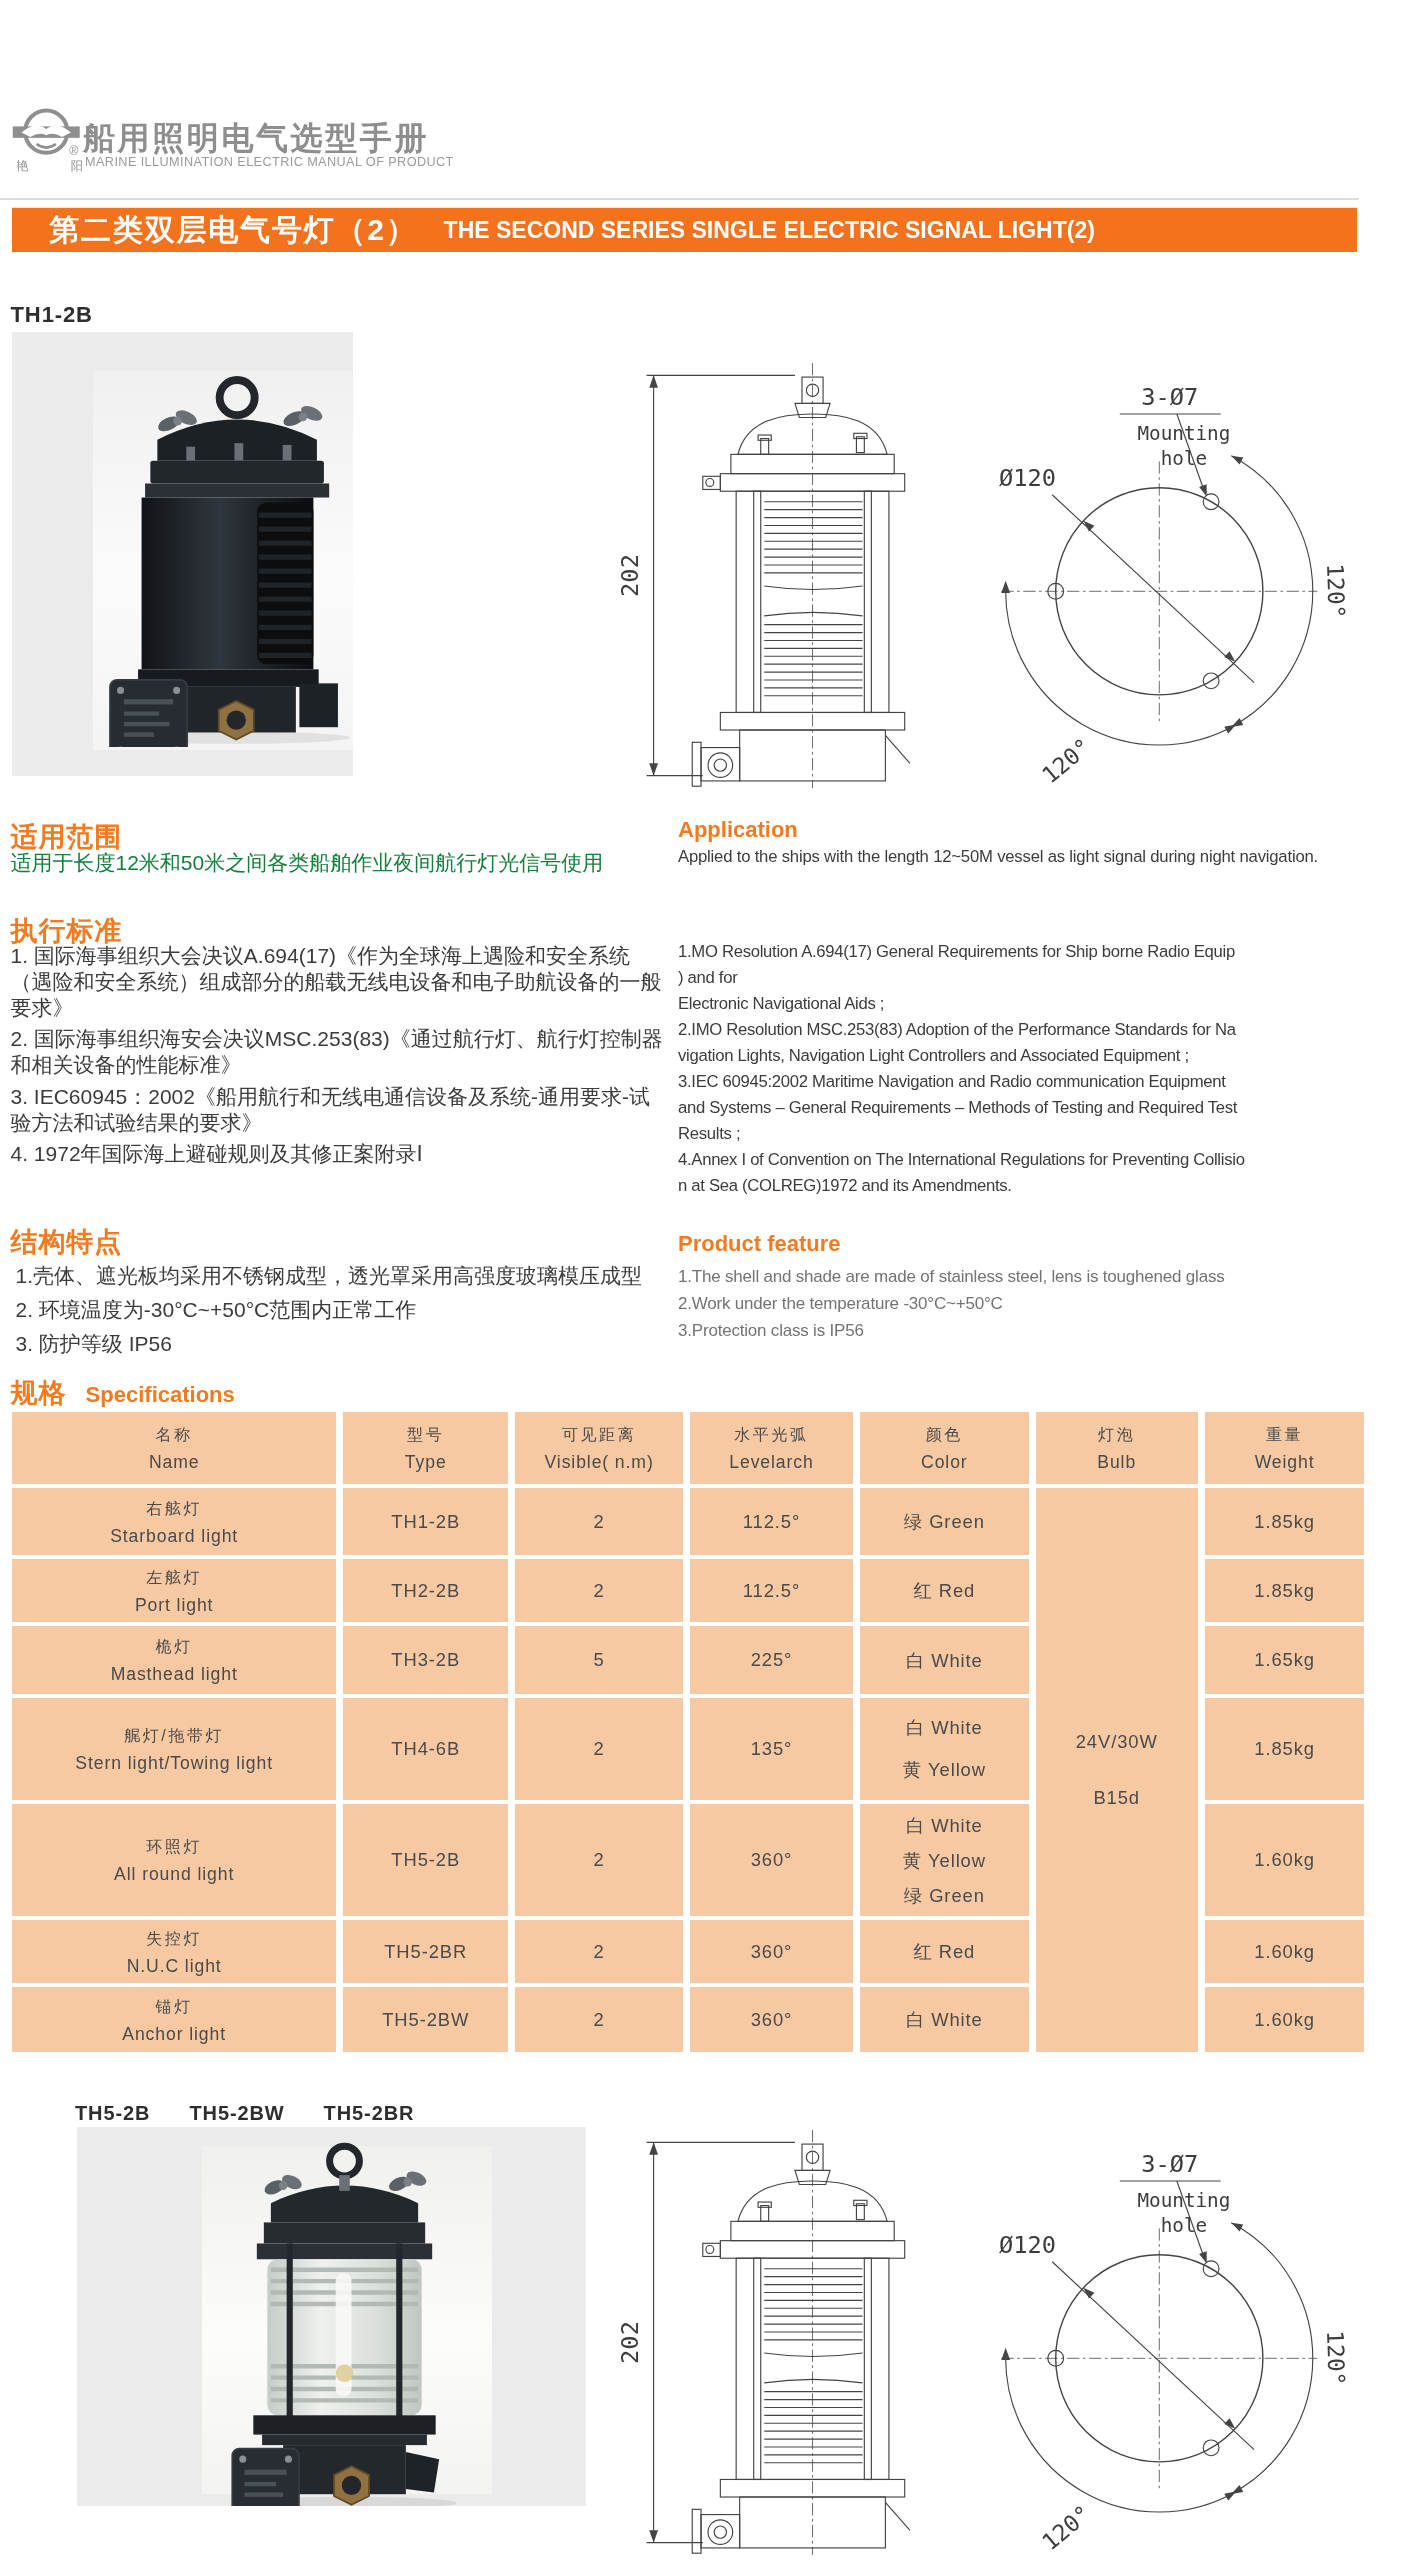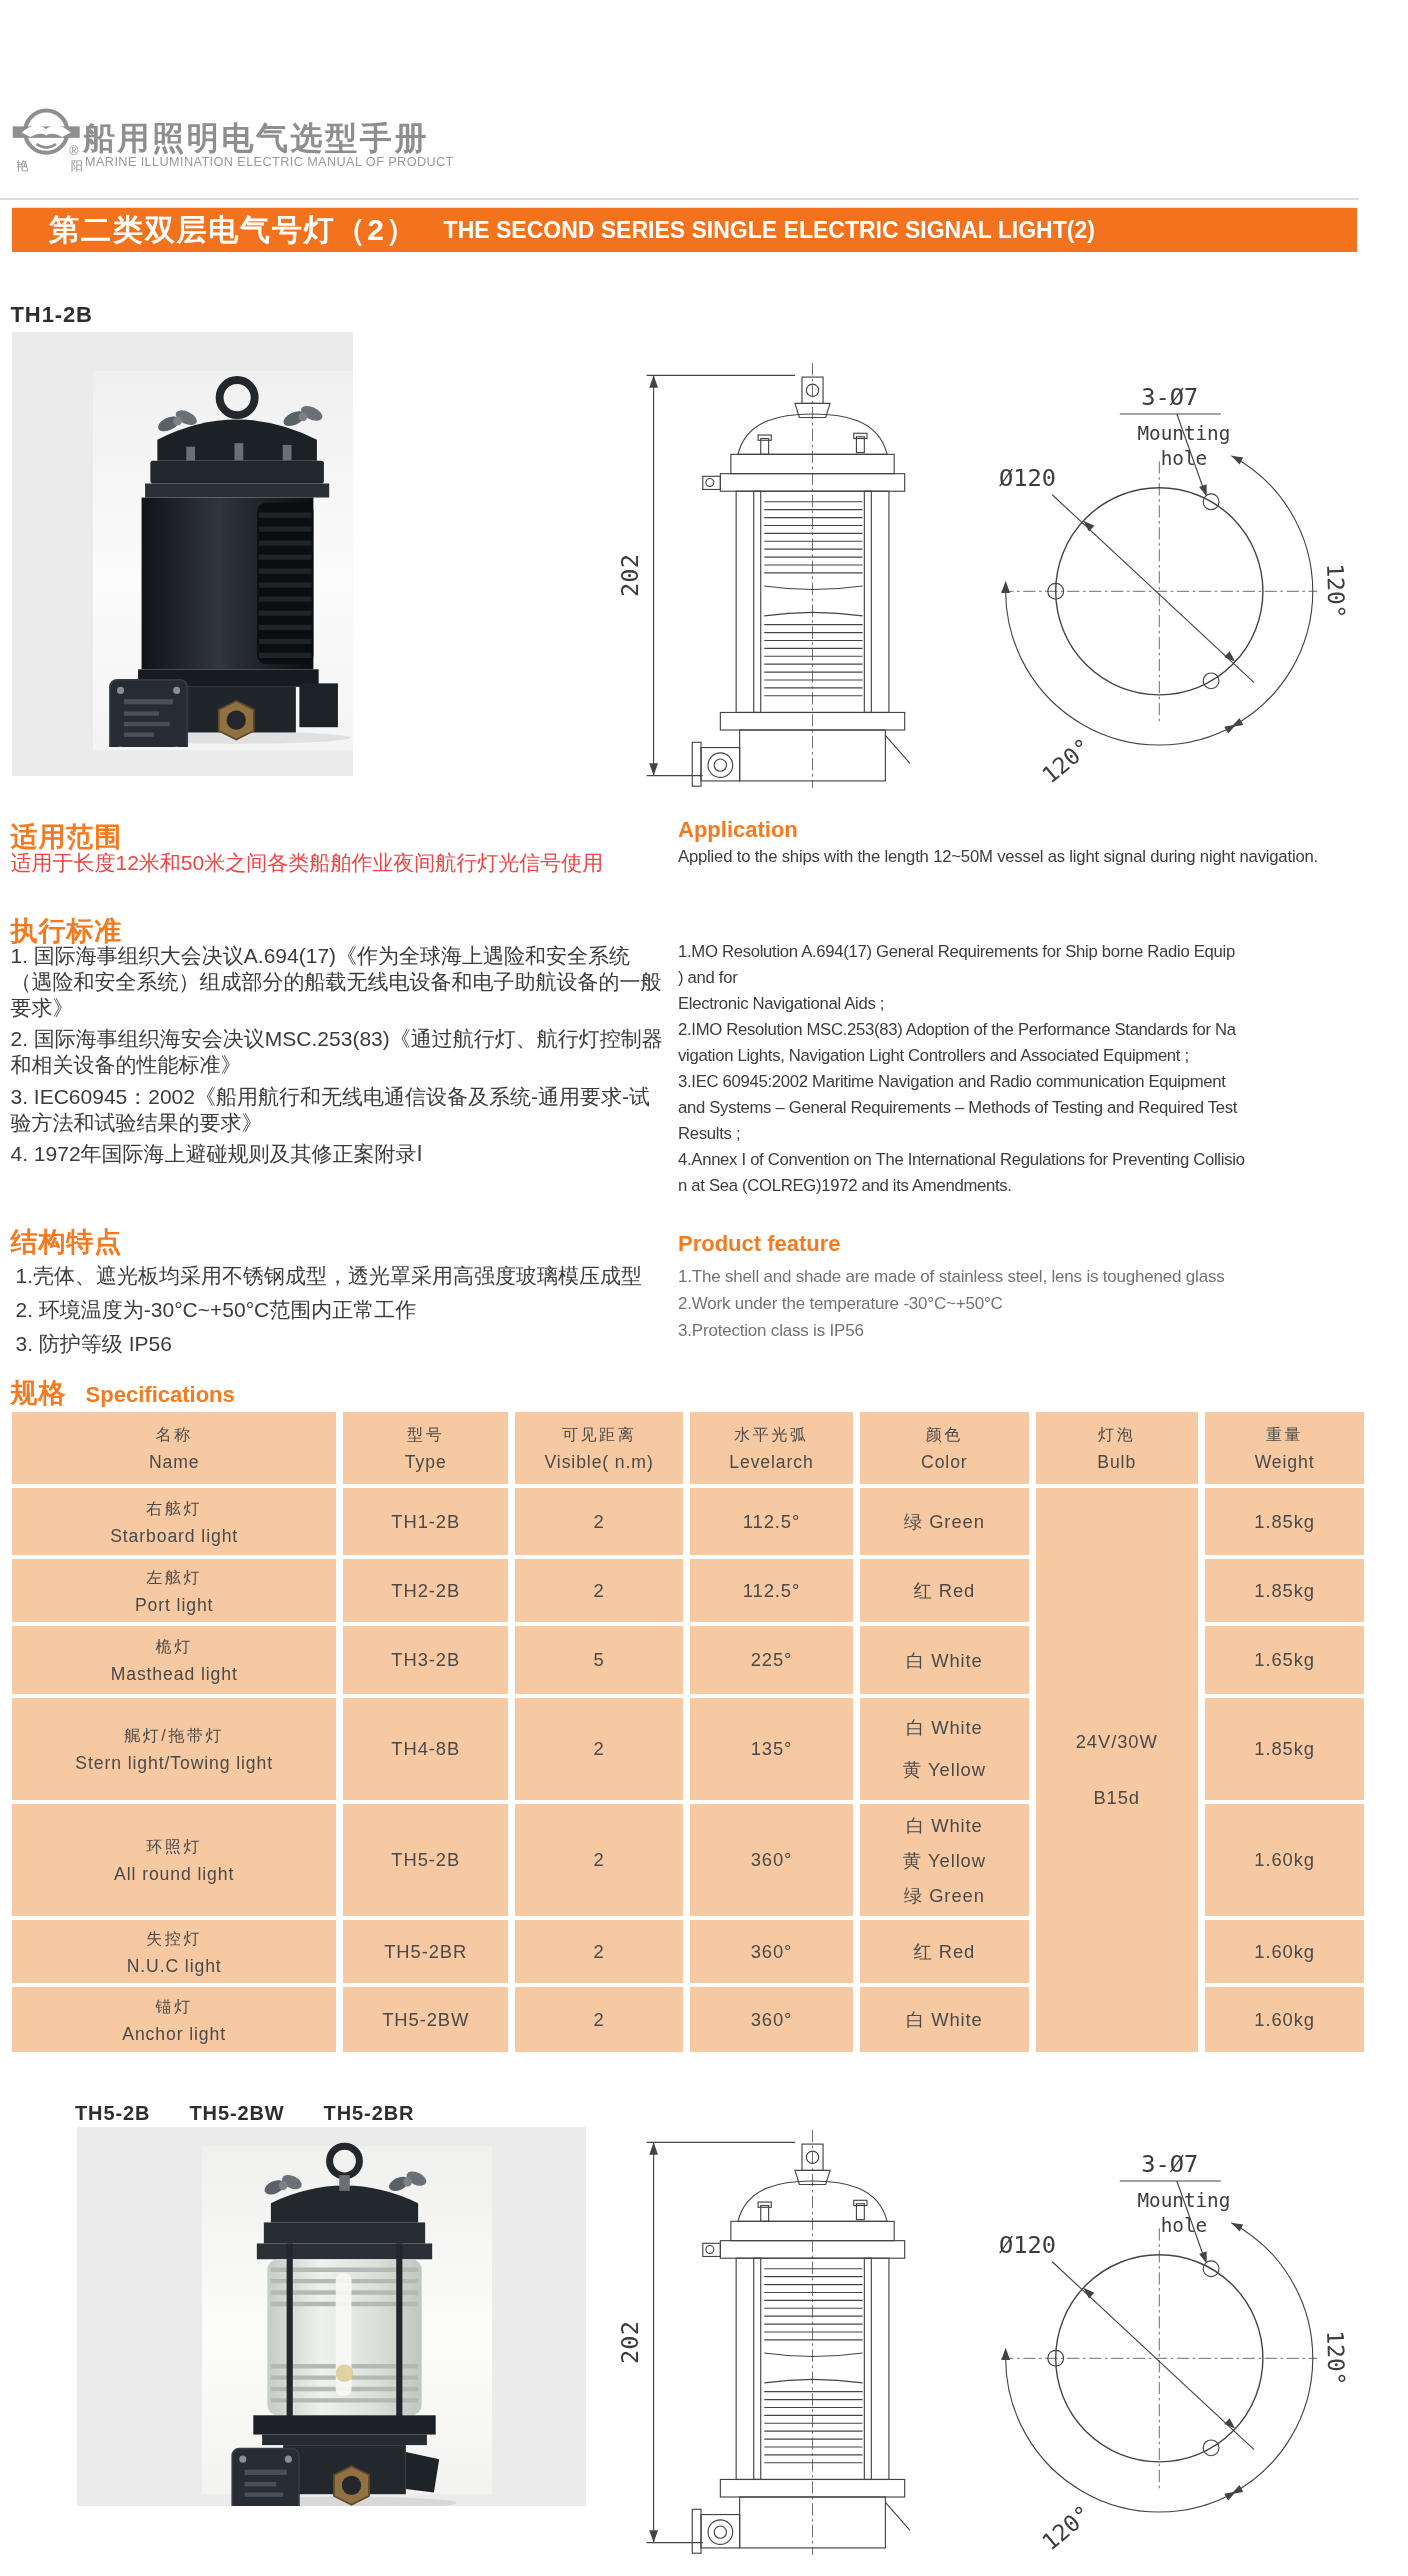--- a/index.html
+++ b/index.html
@@ -29,21 +29,21 @@
   
   .drawing{width:755px;height:439px;}
   .drawing1{left:615px;top:356px;}
   .drawing2{left:615px;top:2123px;}
   .drawing svg{display:block;}
   .dr-text{fill:#3c3c3c;font-family:"DejaVu Sans Mono","Liberation Mono",monospace;}
 
   
   .sec-h-cn{font-size:27px;font-weight:bold;color:#F47A1F;letter-spacing:0.9px;}
   .sec-h-en{font-size:22px;font-weight:bold;color:#F47A1F;}
-  .cn-body{font-size:21px;color:#ef4444;line-height:26px;}
+  .cn-body{font-size:21px;color:#15803d;line-height:26px;}
   .cn-item{font-size:21px;color:#3c3c3c;line-height:26px;margin:0 0 5.3px 0;}
   .cn-feature .cn-item{line-height:29px;margin:5px;}
   .en-body{font-size:16.7px;color:#3c3c3c;line-height:24px;letter-spacing:-0.2px;}
   .en-line{font-size:16.7px;color:#3c3c3c;line-height:26px;letter-spacing:-0.3px;white-space:nowrap;}
   .en-item{font-size:17px;color:#737373;line-height:27px;letter-spacing:-0.2px;white-space:nowrap;}
 
   .col-cn{left:10.5px;width:657px;}
   .col-en{left:678px;width:702px;}
 
   
@@ -354,21 +354,21 @@
       <td class="cell-val">5</td>
       <td class="cell-val">225°</td>
       <td class="cell-val">白 White</td>
       <td class="cell-val">1.65kg</td>
     </tr>
     <tr style="height:102px">
       <td>
             <div class="cell-cn">艉灯/拖带灯</div>
             <div class="cell-en">Stern light/Towing light</div>
           </td>
-      <td class="cell-val">TH4-8B</td>
+      <td class="cell-val">TH4-6B</td>
       <td class="cell-val">2</td>
       <td class="cell-val">135°</td>
       <td>
         <div class="cell-val" style="line-height:42px">白 White</div>
         <div class="cell-val" style="line-height:42px">黄 Yellow</div>
       </td>
       <td class="cell-val">1.85kg</td>
     </tr>
     <tr style="height:98px">
       <td>

